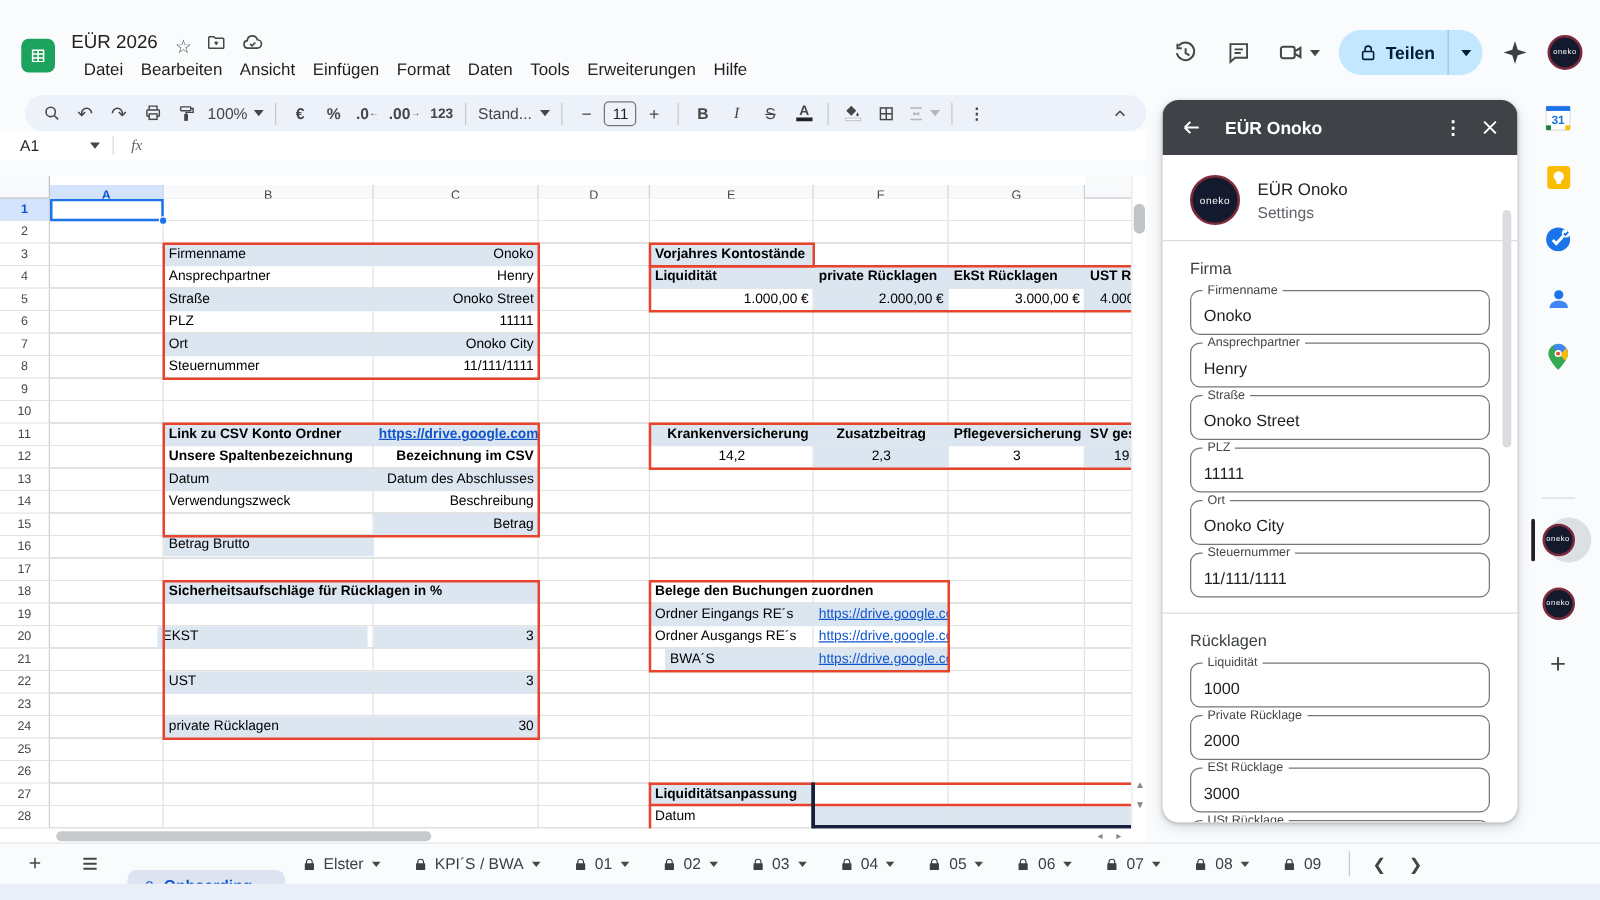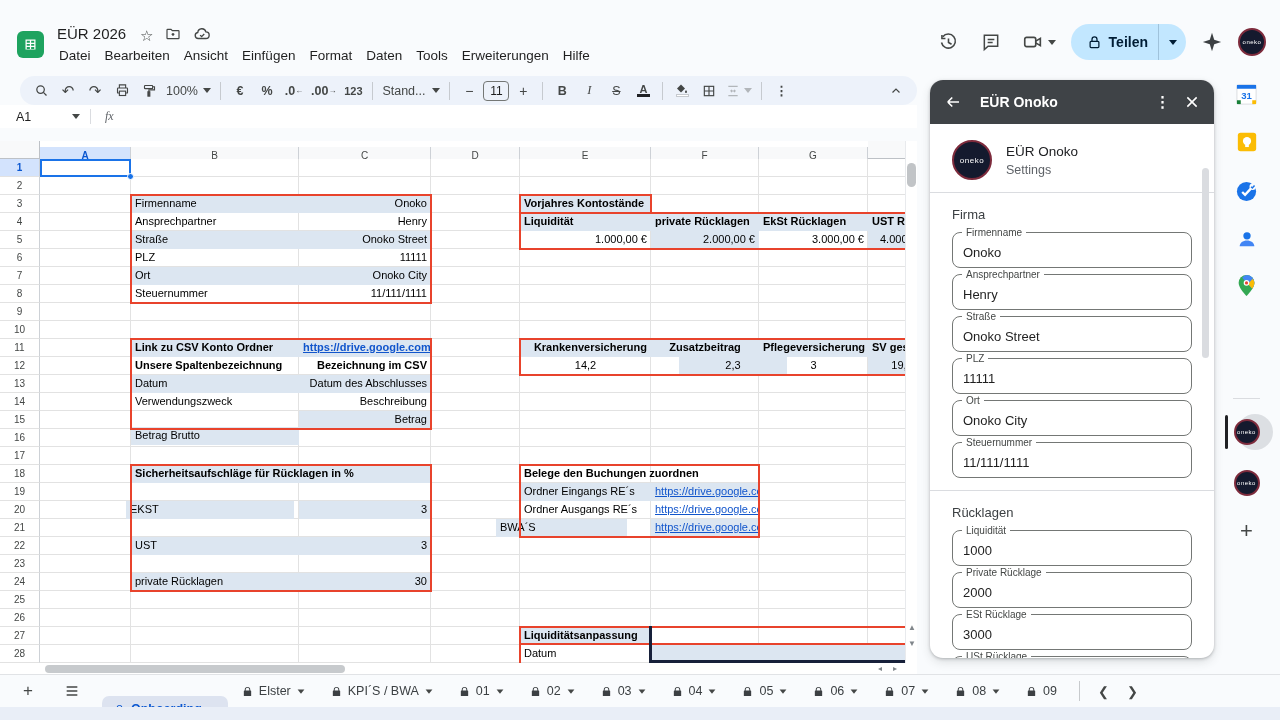--- a/index.html
+++ b/index.html
@@ -4,21 +4,21 @@
 <style>
   * { margin:0; padding:0; box-sizing:border-box; }
   html,body { width:1280px; height:720px; overflow:hidden; }
   body { font-family:"Liberation Sans", sans-serif; background:#f9fbfd; position:relative; color:#1f1f1f; }
 
   
   #titlebar { position:absolute; left:0; top:0; width:1280px; height:76px; }
   #sheets-logo { position:absolute; left:17px; top:31px; width:27px; height:27px; background:#1ea35f; border-radius:6px; display:flex; align-items:center; justify-content:center; }
   #doc-title { position:absolute; left:57px; top:25px; font-size:15px; color:#1f1f1f; }
   .title-icons { position:absolute; left:140px; top:25px; display:flex; gap:12px; align-items:center; color:#444746; }
-  #menu-row { position:absolute; left:52px; top:45px; display:flex;align-items:flex-end; }
+  #menu-row { position:absolute; left:60px; top:45px; display:flex;align-items:flex-end; }
   .menu-item { font-size:13.5px; color:#1f1f1f; padding:3px 7px; border-radius:10px; cursor:default; }
   #tb-right { position:absolute; right:14px; top:24px; display:flex; align-items:center; gap:10px; }
   .tb-ic { width:32px; height:32px; display:flex; align-items:center; justify-content:center; color:#444746; }
   #share-btn { height:36px; background:var(--share-bg); border-radius:18px; display:flex; align-items:center; color:#001d35; overflow:hidden; }
   #share-main { display:flex; align-items:center; gap:7px; padding:0 10px 0 16px; height:100%; }
   #share-label { font-size:14px; font-weight:bold; }
   #share-caret { display:flex; align-items:center; justify-content:center; width:28px; height:100%; border-left:1px solid rgba(0,29,53,.18); }
   .caret { width:0; height:0; border-left:4px solid transparent; border-right:4px solid transparent; border-top:5px solid currentColor; display:inline-block; }
   .oneko-circle { border-radius:50%; background:#141a2e; border:2px solid #7d2b3c; color:#fff; display:flex; align-items:center; justify-content:center; font-size:6px; letter-spacing:.5px; }
 
@@ -346,36 +346,36 @@
       <div class="cell sh ar" style="left: 259px; top: 216px; width: 132px;">Datum des Abschlusses</div>
       <div class="cell" style="left: 91px; top: 234px; width: 168px;">Verwendungszweck</div>
       <div class="cell ar" style="left: 259px; top: 234px; width: 132px;">Beschreibung</div>
       <div class="cell sh" style="left: 91px; top: 268px; width: 168px;">Betrag Brutto</div>
       <div class="cell sh ar" style="left: 259px; top: 252px; width: 132px;">Betrag</div>
       <div class="cell sh b ar" style="left: 480px; top: 180px; width: 131px;">Krankenversicherung</div>
       <div class="cell sh b ac" style="left: 611px; top: 180px; width: 108px;">Zusatzbeitrag</div>
       <div class="cell sh b ac" style="left: 719px; top: 180px; width: 109px;">Pflegeversicherung</div>
       <div class="cell sh b" style="left: 828px; top: 180px; width: 68px;">SV gesamt</div>
       <div class="cell ac" style="left: 480px; top: 198px; width: 131px;">14,2</div>
-      <div class="cell sh ac" style="left: 611px; top: 198px; width: 108px; margin-left: 28px;">2,3</div>
+      <div class="cell sh ac" style="left: 611px; top: 198px; width: 108px;">2,3</div>
       <div class="cell ac" style="left: 719px; top: 198px; width: 109px;">3</div>
       <div class="cell sh ac" style="left: 828px; top: 198px; width: 68px;">19,5</div>
       <div class="cell sh b" style="left: 91px; top: 306px; width: 300px;">Sicherheitsaufschläge für Rücklagen in %</div>
       <div class="cell sh" style="left: 86px; top: 342px; width: 168px;">EKST</div>
       <div class="cell sh ar" style="left: 259px; top: 342px; width: 132px;">3</div>
       <div class="cell sh" style="left: 91px; top: 378px; width: 168px;">UST</div>
       <div class="cell sh ar" style="left: 259px; top: 378px; width: 132px;">3</div>
       <div class="cell sh" style="left: 91px; top: 414px; width: 168px;">private Rücklagen</div>
       <div class="cell sh ar" style="left: 259px; top: 414px; width: 132px;">30</div>
       <div class="cell b" style="left: 480px; top: 306px; width: 239px;">Belege den Buchungen zuordnen</div>
       <div class="cell sh" style="left: 480px; top: 324px; width: 131px;">Ordner Eingangs RE´s</div>
       <div class="cell sh link" style="left: 611px; top: 324px; width: 108px;">https://drive.google.com</div>
       <div class="cell" style="left: 480px; top: 342px; width: 131px;">Ordner Ausgangs RE´s</div>
       <div class="cell link" style="left: 611px; top: 342px; width: 108px;">https://drive.google.com</div>
-      <div class="cell sh" style="left: 456px; top: 360px; width: 131px;">BWA´S</div>
+      <div class="cell sh" style="left: 492px; top: 360px; width: 131px;">BWA´S</div>
       <div class="cell sh link" style="left: 611px; top: 360px; width: 108px;">https://drive.google.com</div>
       <div class="cell sh b" style="left: 480px; top: 468px; width: 131px;">Liquiditätsanpassung</div>
       <div class="cell" style="left: 480px; top: 486px; width: 131px;">Datum</div>
       <div class="cell sh" style="left: 611px; top: 486px; width: 108px;"></div>
       <div class="cell sh" style="left: 719px; top: 486px; width: 109px;"></div>
       <div class="cell sh" style="left: 828px; top: 486px; width: 68px;"></div>
       <div class="redbox" style="left: 90px; top: 35px; width: 302px; height: 110px;"></div>
       <div class="redbox" style="left: 479px; top: 35px; width: 133px; height: 20px;"></div>
       <div class="redbox" style="left: 479px; top: 53px; width: 418px; height: 38px;"></div>
       <div class="redbox" style="left: 90px; top: 179px; width: 302px; height: 92px;"></div>

